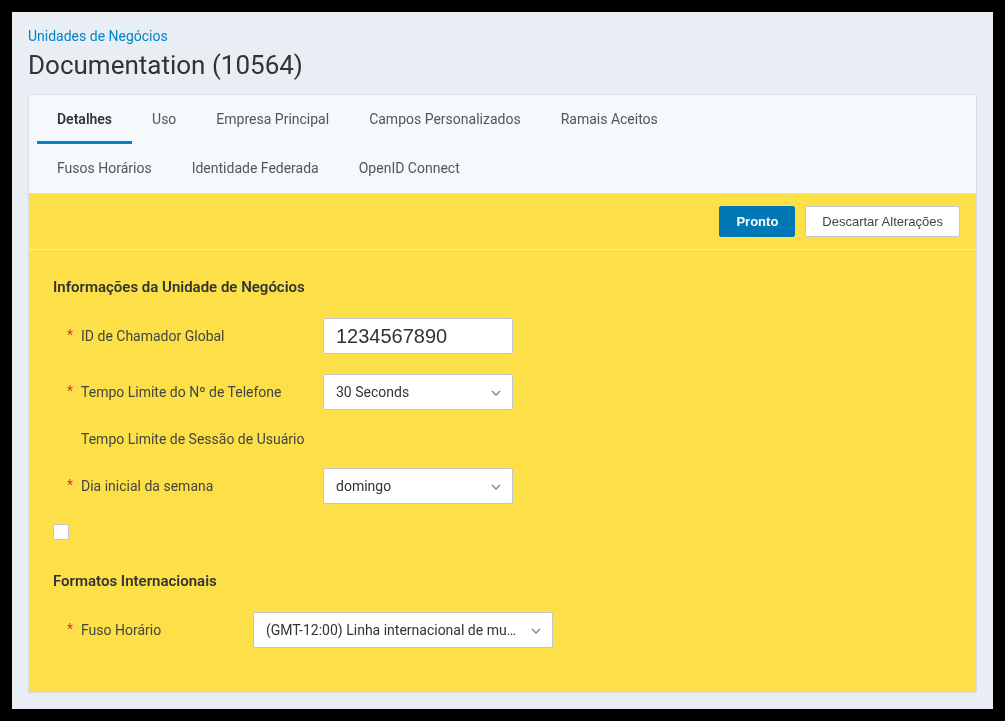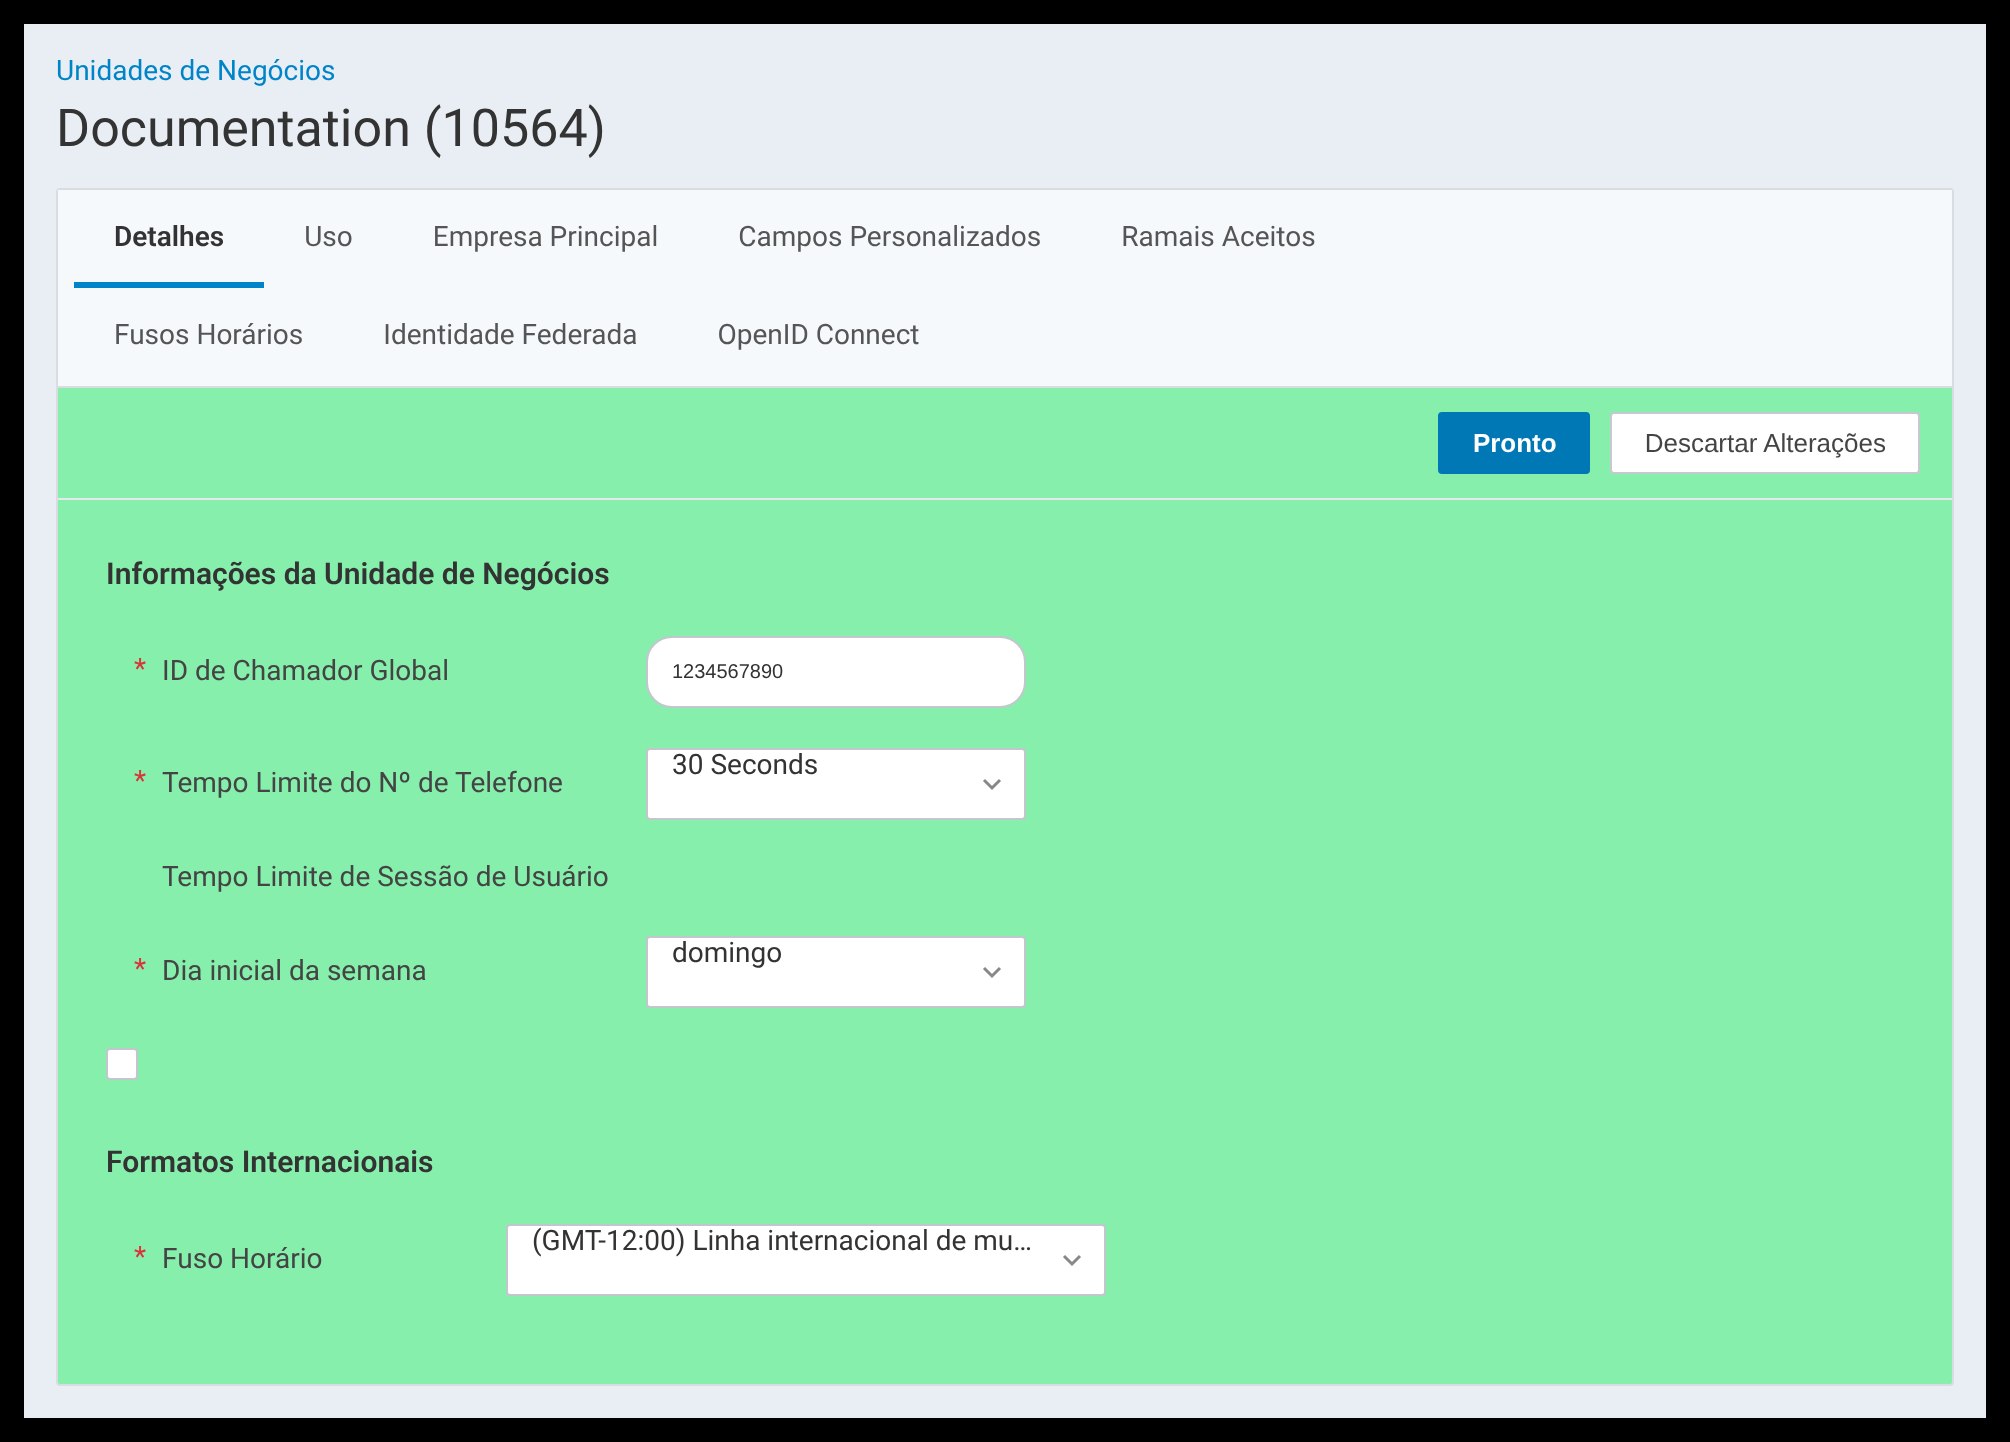--- a/index.html
+++ b/index.html
@@ -26,21 +26,21 @@
       font-size: 14px;
       margin-bottom: 6px;
     }
     .page-title {
       font-size: 26px;
       font-weight: 400;
       color: #333;
       margin-bottom: 14px;
     }
     .panel {
-      background: #86efac;
+      background: #fde047;
       border: 1px solid #d9dde2;
       border-radius: 2px;
     }
     .tabs-container {
       background: #f6f9fc;
       border-bottom: 1px solid #d9dde2;
       padding: 0 8px;
     }
     .tabs-row {
       display: flex;
@@ -123,33 +123,34 @@
     }
     .input-cell {
       display: flex;
       align-items: center;
       gap: 10px;
     }
     .text-input {
       width: 190px;
       height: 36px;
       border: 1px solid #c3c7cd;
-      border-radius: 13px;
+      border-radius: 2px;
       padding: 0 12px;
-      font-size: 10px;
+      font-size: 20px;
       color: #333;
     }
     .select-wrap {
       position: relative;
       width: 190px;
       height: 36px;
       border: 1px solid #c3c7cd;
       border-radius: 2px;
       background: #fff;
       display: flex;
+      align-items: center;
       padding: 0 30px 0 12px;
       cursor: pointer;
       font-size: 14px;
       color: #333;
     }
     .select-wrap.wide {
       width: 300px;
     }
     .select-wrap .sel-text {
       white-space: nowrap;

